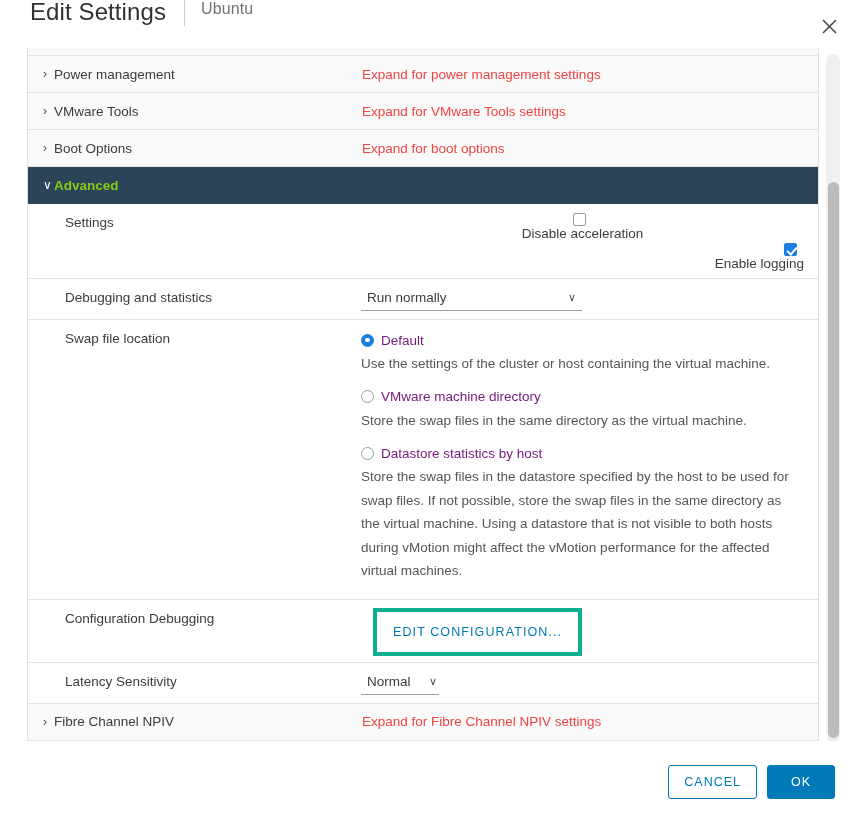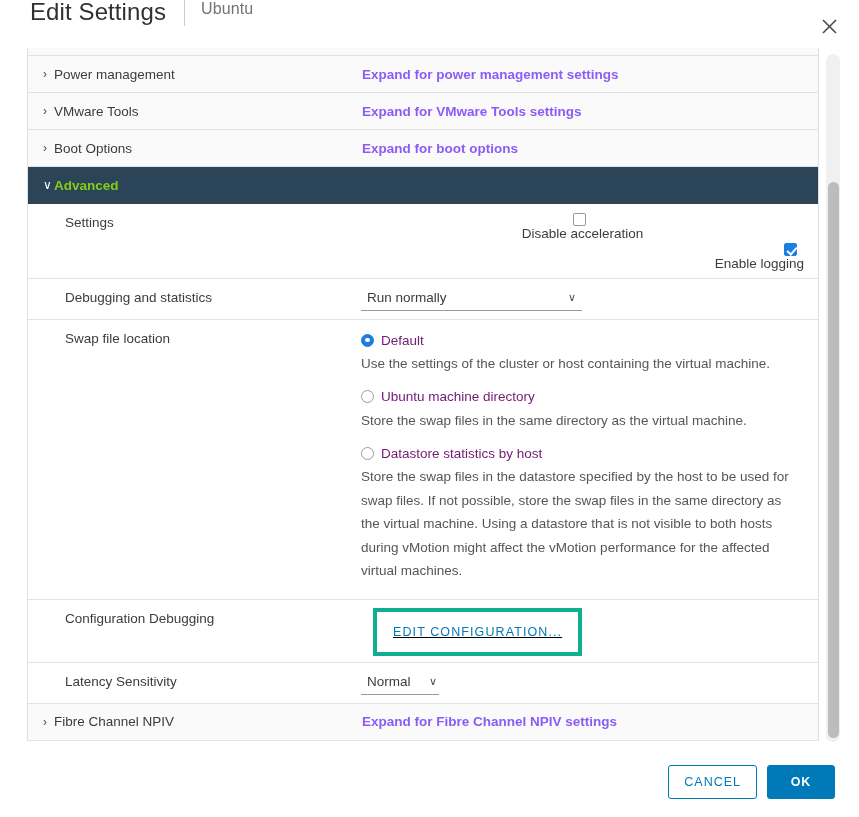--- a/index.html
+++ b/index.html
@@ -103,22 +103,21 @@
     line-height: 1;
     flex: 0 0 auto;
   }
   .sec-row .sec-name {
     flex: 0 0 308px;
     font-size: 13.5px;
     color: #3c3c3c;
   }
   .sec-row .sec-desc {
     font-size: 13.5px;
-    color: #8b5cf6;
-    font-weight: bold;
+    color: #ef4444;
   }
 
   
   .sec-row.active {
     background: #2c4457;
     border-bottom: 1px solid #2c4457;
     height: 37px;
   }
   .sec-row.active .caret { color: #ffffff; }
   .sec-row.active .sec-name {
@@ -241,21 +240,20 @@
   }
   .rad-desc.last { margin-bottom: 4px; }
 
   
   .focus-ring {
     display: inline-block;
     border: 4px solid #0fae93;
     background: #1d4ed8;
     padding: 0;
     margin: 2px 0 0 12px;
-    text-decoration: underline;
   }
   .btn-flat {
     display: flex;
     align-items: center;
     justify-content: center;
     height: 40px;
     min-width: 183px;
     padding: 0 16px;
     border: none;
     background: #ffffff;
@@ -316,21 +314,20 @@
     min-width: 68px;
     padding: 0 5px;
     border: 1px solid #0079b8;
     border-radius: 3px;
     background: #0079b8;
     color: #ffffff;
     font-family: "Liberation Sans", sans-serif;
     font-size: 12.5px;
     letter-spacing: 1px;
     cursor: pointer;
-    font-weight: bold;
   }
 </style>
 </head>
 <body>
 
 <div id="app">
 
   <div class="dlg-header">
     <div class="dlg-title">Edit Settings</div>
     <div class="title-sep"></div>
@@ -404,21 +401,21 @@
         <div class="f-ctrl" style="padding-top:10px;padding-bottom:12px;">
 
           <div class="radio-line">
             <span class="rad on"></span>
             <span class="rad-label">Default</span>
           </div>
           <div class="rad-desc">Use the settings of the cluster or host containing the virtual machine.</div>
 
           <div class="radio-line">
             <span class="rad"></span>
-            <span class="rad-label">Ubuntu machine directory</span>
+            <span class="rad-label">VMware machine directory</span>
           </div>
           <div class="rad-desc">Store the swap files in the same directory as the virtual machine.</div>
 
           <div class="radio-line">
             <span class="rad"></span>
             <span class="rad-label">Datastore statistics by host</span>
           </div>
           <div class="rad-desc last">Store the swap files in the datastore specified by the host to be used for swap files. If not possible, store the swap files in the same directory as the virtual machine. Using a datastore that is not visible to both hosts during vMotion might affect the vMotion performance for the affected virtual machines.</div>
 
         </div>

